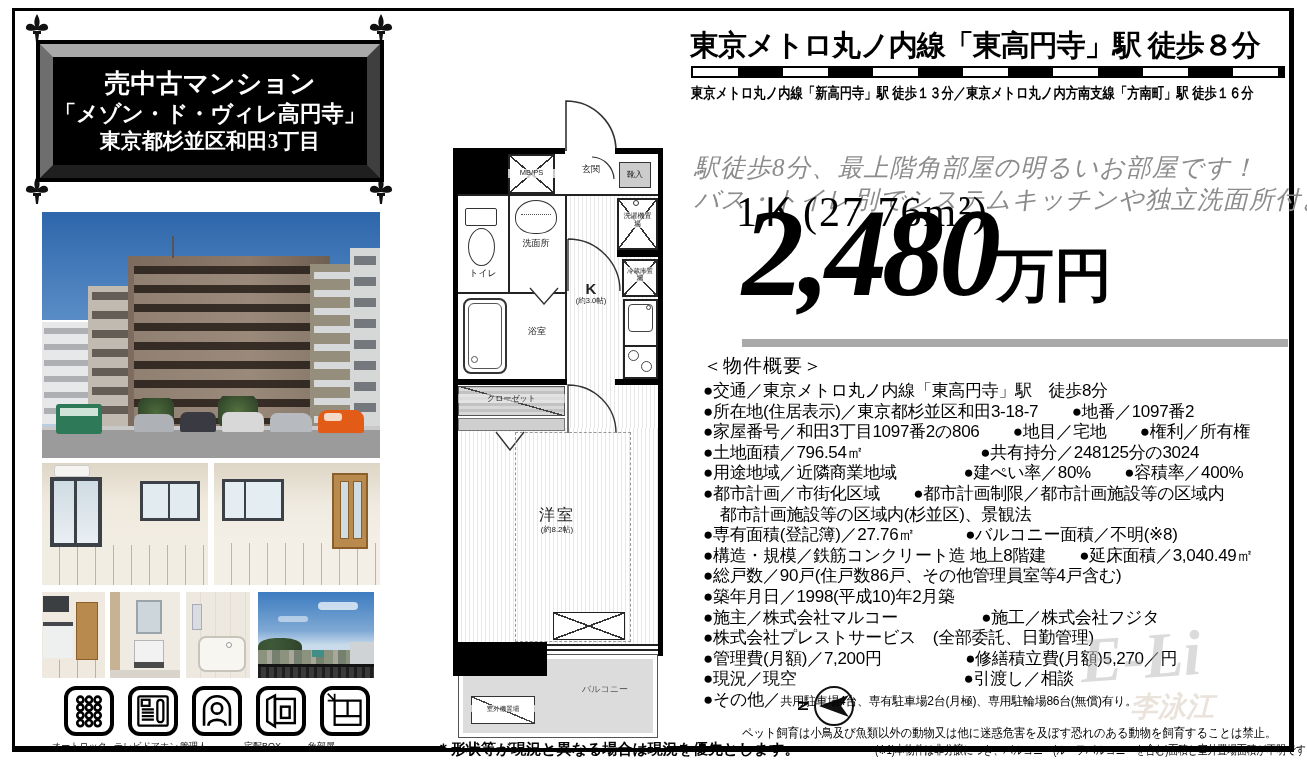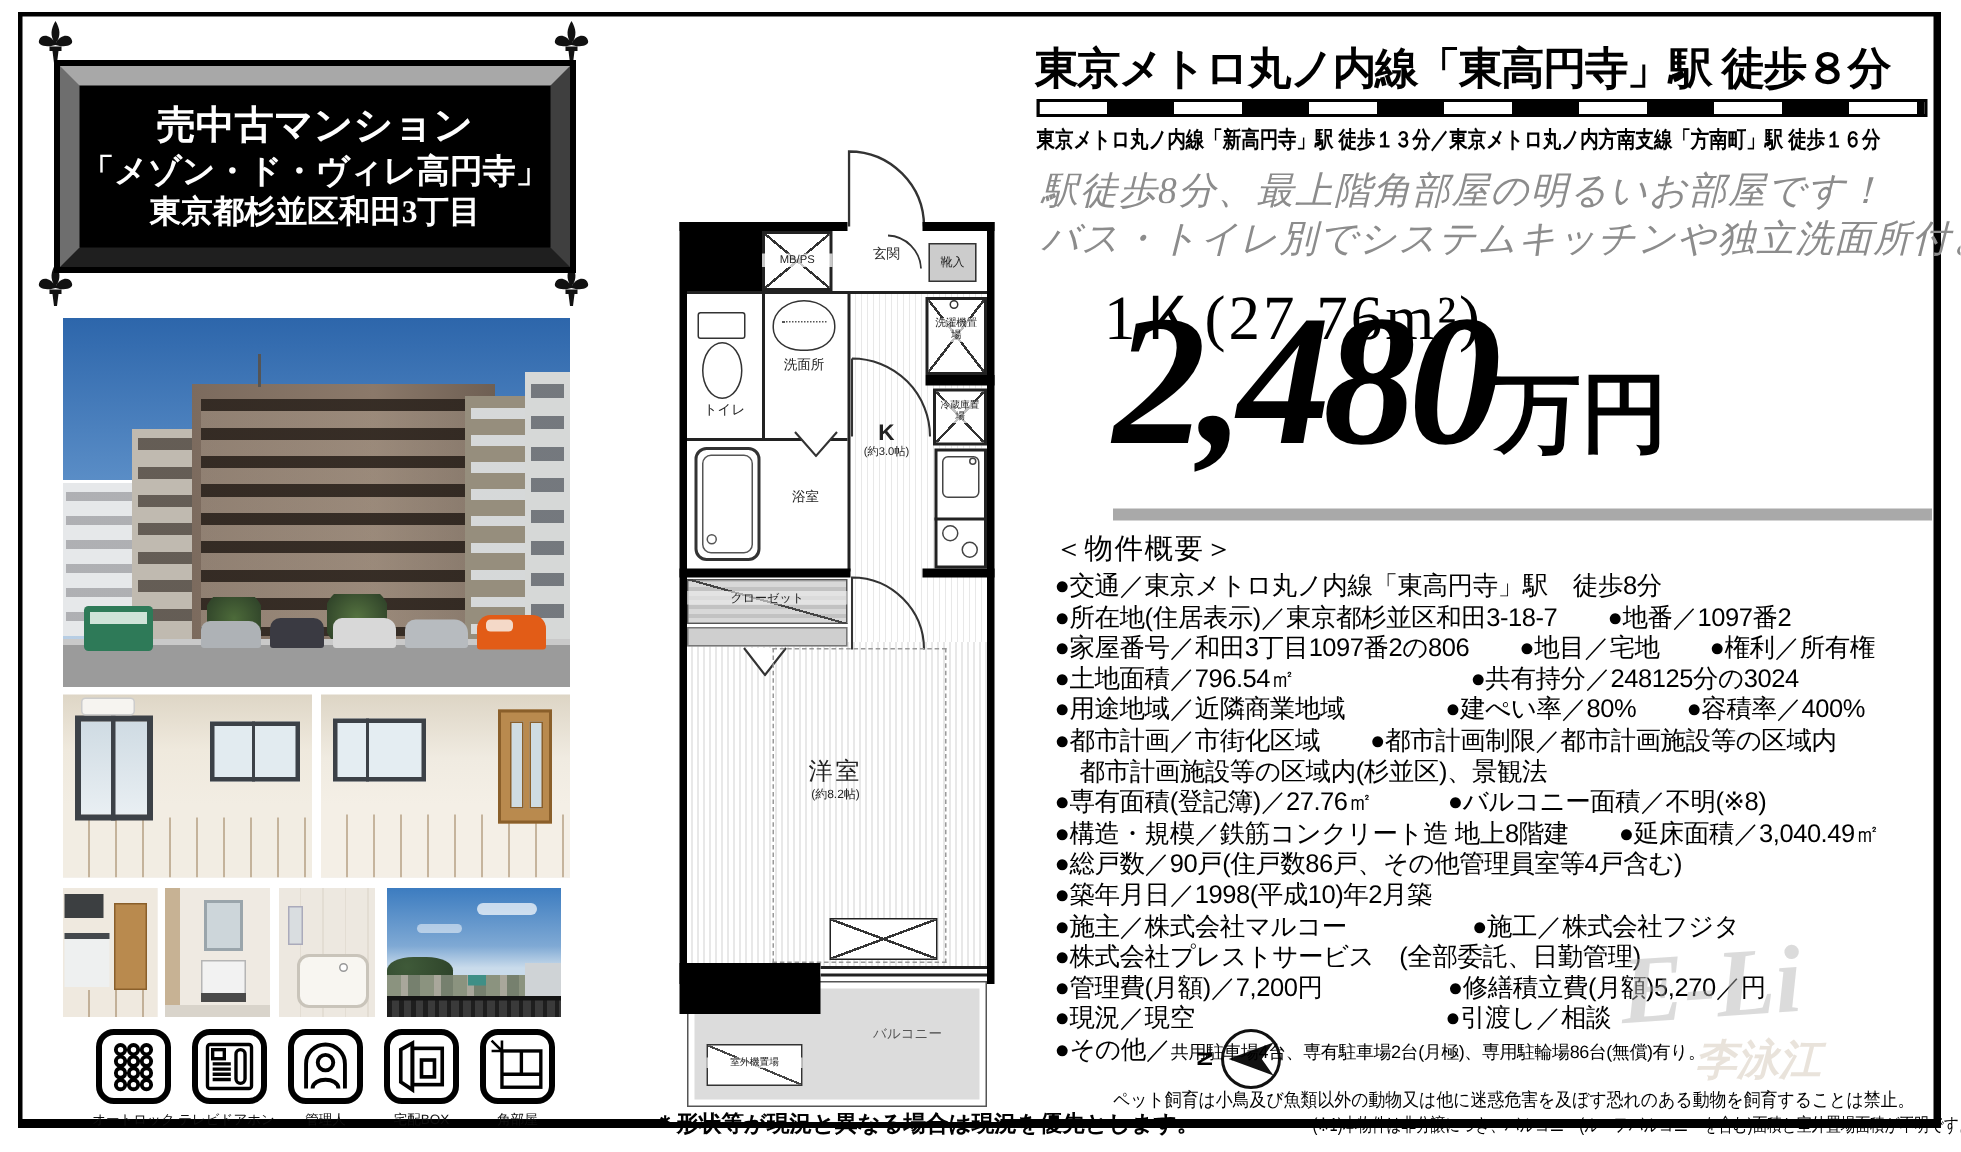--- a/index.html
+++ b/index.html
@@ -32,39 +32,39 @@
   .diag { background-image:linear-gradient(to top right, transparent calc(50% - 0.7px), #444 calc(50% - 0.7px) calc(50% + 0.7px), transparent calc(50% + 0.7px)); }
   .plabel { position:absolute; color:#222; text-align:center; line-height:1.15; }
   .arc { position:absolute; }
   
   .h-main { left:690px; top:26px; width:600px; font-size:29px; font-weight:bold; letter-spacing:-1px; white-space:nowrap; }
   .bar { left:691px; top:66px; width:594px; height:12px; border:2px solid #000;
          background:repeating-linear-gradient(90deg,#fff 0 45px,#000 45px 90px); }
   .h-sub { left:691px; top:84px; font-size:15px; font-weight:bold; white-space:nowrap;
            transform:scaleX(.82); transform-origin:left top; }
   .catch { color:#8c8c8c; font-family:"Liberation Serif","DejaVu Serif",serif; font-style:italic;
-           font-size:25px; white-space:nowrap; letter-spacing:1px; }
+           font-size:25px; white-space:nowrap; letter-spacing:1px;margin-top:41px; }
   .sizeline { left:736px; top:184px; font-family:"Liberation Serif","DejaVu Serif",serif;
               font-size:42px; letter-spacing:2px; }
   .pricewrap { left:742px; top:192px; white-space:nowrap; }
   .amount { font-family:"Liberation Serif","DejaVu Serif",serif; font-style:italic; font-weight:bold;
             font-size:124px; line-height:1; letter-spacing:-5px; }
   .unit { font-family:"Liberation Serif","DejaVu Serif",serif; font-weight:bold; font-size:58px; }
   .priceline { left:742px; top:339px; width:546px; height:8px; background:#a9a9a9; }
   .ov-head { left:703px; top:353px; font-size:19px; letter-spacing:1px; }
   .ov-lines { left:703px; top:379px; width:592px; font-size:17px; letter-spacing:-0.3px; }
   .ov-line { height:20.6px; white-space:pre; }
   .ov-small { font-size:12px; }
   .note { position:absolute; white-space:nowrap; }
   .wm { position:absolute; font-style:italic; font-weight:bold; color:rgba(175,175,175,.45);
         font-family:"Liberation Serif","DejaVu Serif",serif; }
   
   .icon-box { position:absolute; width:50px; height:50px; border:4px solid #000; border-radius:12px;
               background:#fff; display:flex; align-items:center; justify-content:center; }
-  .icon-label { position:absolute; width:74px; text-align:center; font-size:9px; color:#111; }
+  .icon-label { position:absolute; width:74px; text-align:left; font-size:9px; color:#111; }
   .compass-circle { position:absolute; width:40px; height:40px; border:2px solid #111; border-radius:50%; background:#fff; }
   .compass-arrow { position:absolute; width:30px; height:22px; background:#111;
                    clip-path:polygon(0 50%, 100% 0, 74% 50%, 100% 100%); }
   .nletter { position:absolute; font-size:14px; font-weight:bold; transform:rotate(-90deg); }
 </style>
 </head>
 <body>
 
 <div class="frame"></div>
 

